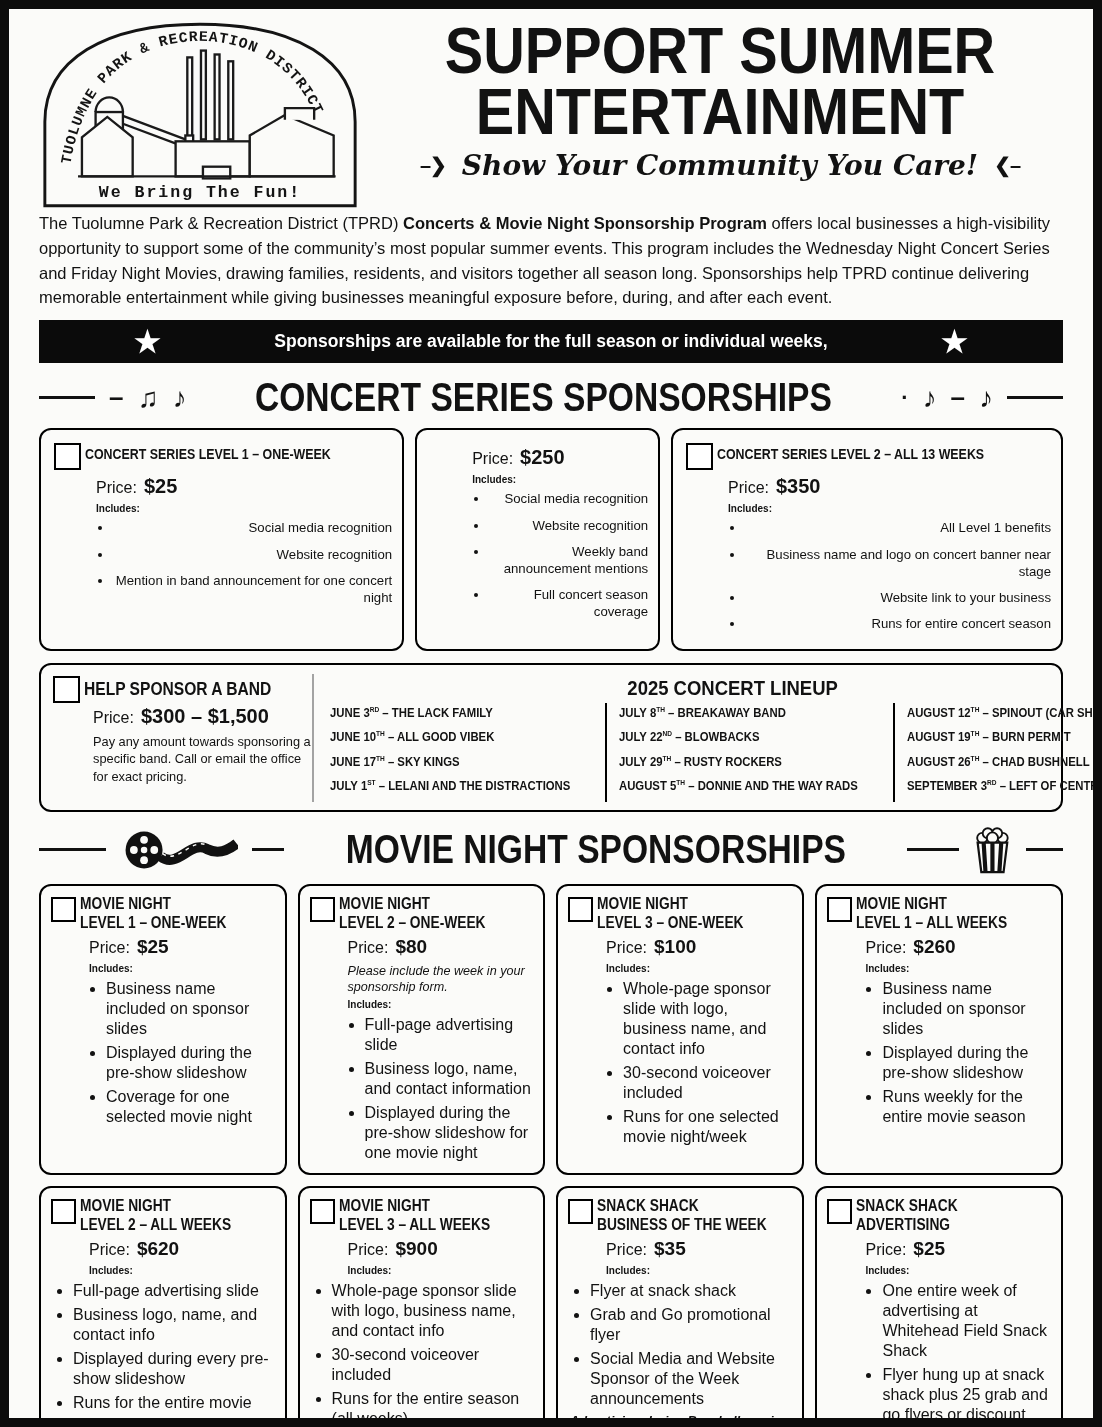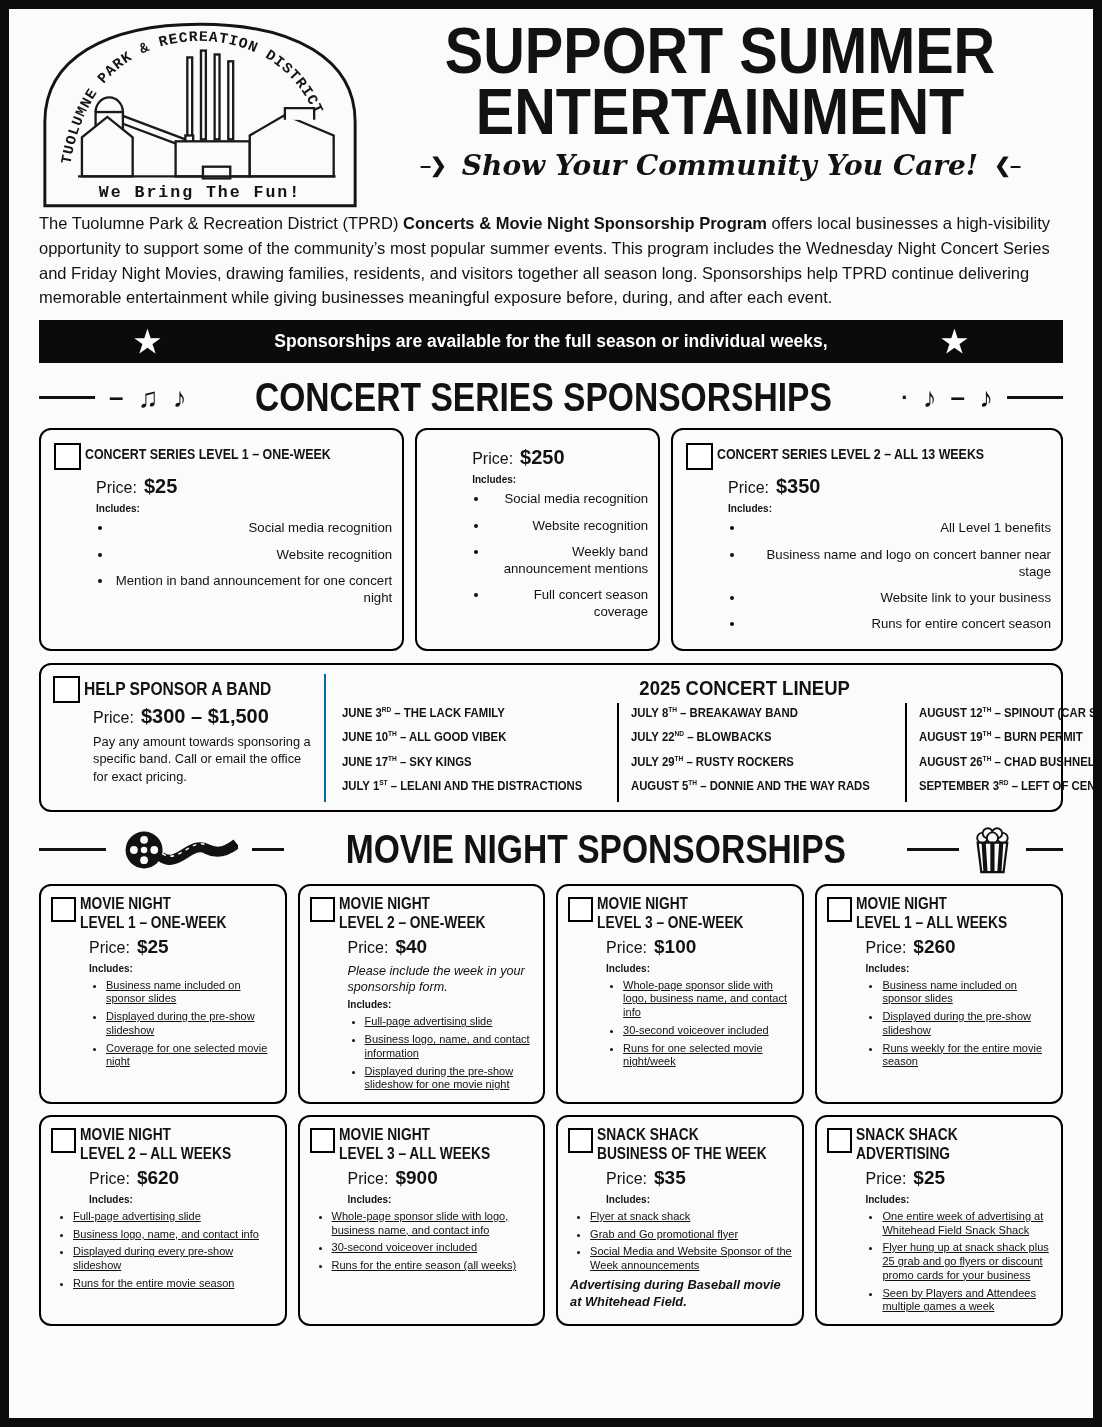--- a/index.html
+++ b/index.html
@@ -49,28 +49,28 @@
   .mbox .box-title { font-size:16px; transform:scaleX(.86); padding-top:0; }
   .box-body { margin-left:42px; margin-top:5px; }
   .mbox .box-body { margin-left:38px; margin-top:3px; }
   .price { font-size:16px; margin:2px 0 5px; }
   .price b { font-size:20px; margin-left:7px; }
   .mbox .price b { font-size:19px; }
   .includes { font-weight:bold; font-size:10px; margin-bottom:5px; }
   ul.bullets { margin-left:17px; font-size:13.2px; line-height:1.3; }
   .cbox ul.bullets li { margin-bottom:9px;text-align:right; }
   ul.bullets li { margin-bottom:4px; }
-  .mbox ul.bullets { font-size:11px; line-height:1.25;text-decoration:underline; }
+  .mbox ul.bullets { font-size:16px; line-height:1.25; }
   ul.flush { margin-left:22px; margin-top:2px; }
   .note { font-style:italic; font-size:12.6px; line-height:1.3; margin-bottom:4px; }
   .footnote { font-style:italic; font-weight:bold; font-size:12.8px; line-height:1.3; margin:4px 2px 0; }
 
   
   .band { border:2.5px solid #000; border-radius:12px; margin-top:12px; display:flex; padding:9px 6px 8px 12px; min-height:132px; }
-  .band-left { width:31.5%; padding-right:12px; border-right:2px solid #0369a1; }
+  .band-left { width:31.5%; padding-right:0; border-right:2px solid #a3a3a3; }
   .band-left .box-title { font-size:19px; transform:scaleX(.82); }
   .band-left .price { margin-left:40px; }
   .band-note { margin-left:40px; font-size:12.8px; line-height:1.35; }
   .lineup { flex:1; padding:2px 4px 0 4px; }
   .lineup-title { text-align:center; font-size:21px; font-weight:800; margin-bottom:3px; }
   .lineup-title span { display:inline-block; transform:scaleX(.88); white-space:nowrap; }
   .lineup-cols { display:flex; }
   .lcol { padding:2px 8px 0 12px; }
   .lcol + .lcol { border-left:2px solid #000; }
   .lcol-1 { flex:1.42; } .lcol-2 { flex:1.12; } .lcol-3 { flex:1.05; }
@@ -284,21 +284,21 @@
     </div>
     <div class="box mbox">
       <div class="box-head">
         <div class="chk"></div>
         <div class="box-title">
             <div>MOVIE NIGHT</div>
             <div>LEVEL 2 – ONE-WEEK</div>
           </div>
       </div>
       <div class="box-body">
-        <div class="price"><span>Price:</span><b>$40</b></div>
+        <div class="price"><span>Price:</span><b>$80</b></div>
         <div class="note">Please include the week in your sponsorship form.</div>
         <div class="includes">Includes:</div>
         <ul class="bullets">
             <li>Full-page advertising slide</li>
             <li>Business logo, name, and contact information</li>
             <li>Displayed during the pre-show slideshow for one movie night</li>
           </ul>
       </div>
     </div>
     <div class="box mbox">

